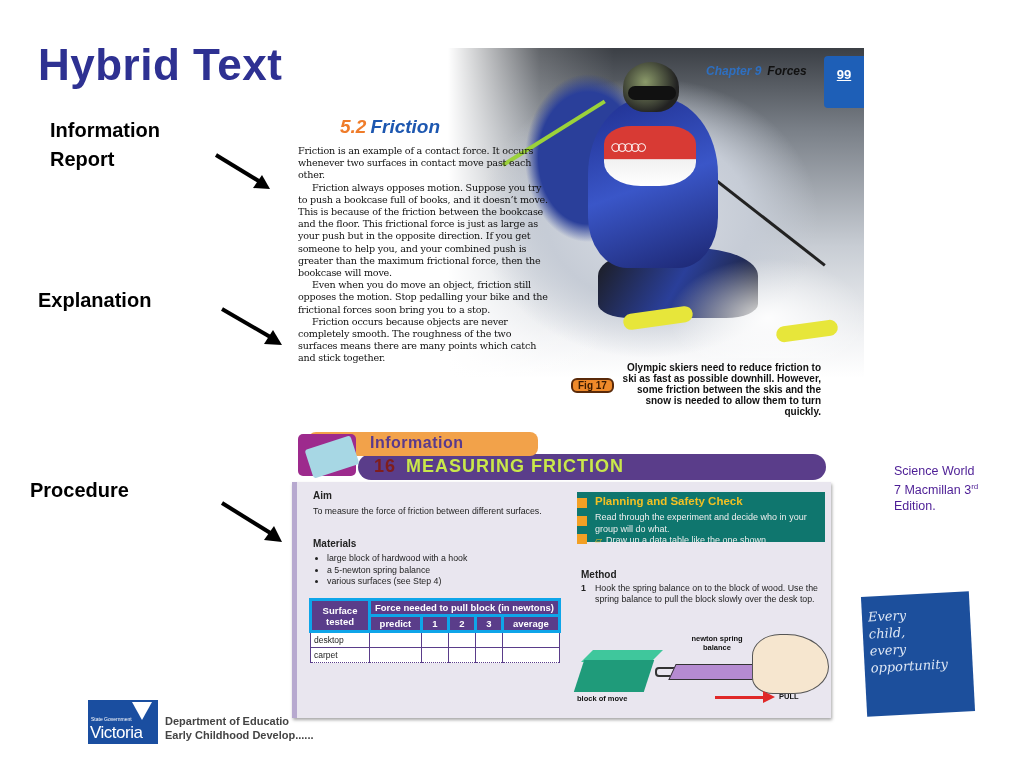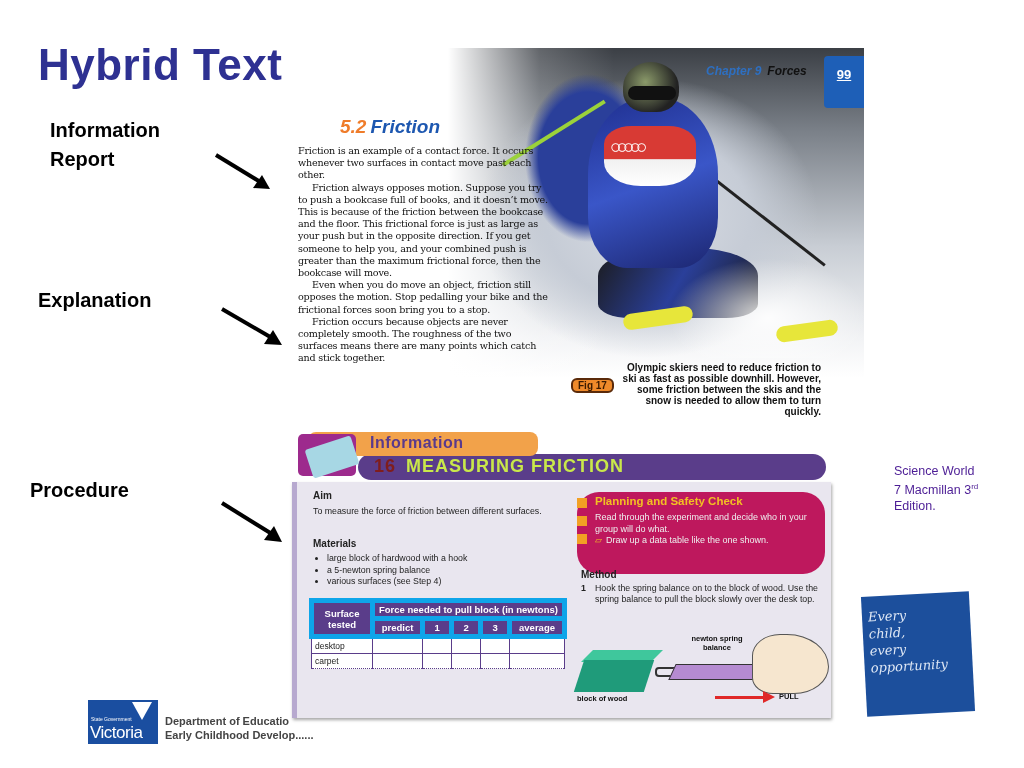--- a/index.html
+++ b/index.html
@@ -49,23 +49,23 @@
   .inv-word{left:82px;top:4px;font-size:16px;font-weight:bold;color:#5a3a8c;letter-spacing:0.5px;}
   .inv-bar{left:70px;top:24px;width:468px;height:26px;background:#5a3d8a;border-radius:13px;}
   .inv-bar-text{left:86px;top:26px;font-size:18px;font-weight:bold;color:#c9e84a;letter-spacing:1px;white-space:nowrap;}
   .inv-bar-text span{color:#7f1d1d;margin-right:10px;}
   .inv-body{left:4px;top:52px;width:534px;height:236px;background:#e9e6ef;border-left:5px solid #b7a9cf;box-shadow:1px 2px 3px rgba(0,0,0,0.35);}
   .h-sm{font-size:10px;font-weight:bold;color:#222;}
   .t-sm{font-size:8.8px;color:#222;line-height:11px;}
   ul.mat{margin:0;padding-left:14px;}
   ul.mat li{font-size:8.8px;color:#222;line-height:11.5px;}
   table.data{border-collapse:collapse;font-size:9.5px;}
-  table.data th{background:#5a3d8a;color:#fff;font-weight:bold;border:5px solid #0ea5e9;padding:1px 4px;}
+  table.data th{background:#5a3d8a;color:#fff;font-weight:bold;border:3px solid #0ea5e9;padding:1px 4px;}
   table.data td{background:#fff;border:1px solid #5a3d8a;height:14px;padding:0 3px;font-size:8.5px;color:#222;}
-  .safety{left:280px;top:10px;width:248px;height:82px;background:#be185d;border-radius:22px;}
+  .safety{left:280px;top:10px;width:248px;height:50px;background:#0f766e;}
   .stripe{position:absolute;left:0;width:10px;height:10px;background:#f2a024;}
   .safety-h{left:18px;top:3px;font-size:11.5px;font-weight:bold;color:#f2c023;}
   .safety-t{left:18px;top:20px;width:228px;font-size:9px;line-height:11.5px;color:#eee;}
   .method-h{left:284px;top:87px;}
   .method-t{left:284px;top:101px;width:246px;}
   .num{font-weight:bold;display:inline-block;width:14px;}
   .block{left:282px;top:178px;width:70px;height:32px;background:#1f9b7a;transform:skewX(-18deg);}
   .block-top{left:290px;top:168px;width:70px;height:12px;background:#3fc79c;transform:skewX(-45deg);}
   .balance{left:375px;top:182px;width:86px;height:14px;background:#b58bd1;border:1px solid #333;transform:skewX(-25deg);}
   .hand{left:455px;top:152px;width:75px;height:58px;background:#f6e6cf;border:1px solid #555;border-radius:40% 60% 50% 30%;}
@@ -214,21 +214,21 @@
       <span class="num">1</span>
       <span style="flex:1;">Hook the spring balance on to the block of wood. Use the spring balance to pull the block slowly over the desk top.</span>
     </div>
 
     <div class="abs block-top"></div>
     <div class="abs block"></div>
     <div class="abs chain"></div>
     <div class="abs balance"></div>
     <div class="abs hand"></div>
     <div class="abs diag-lbl" style="left:380px;top:152px;width:80px;">newton spring balance</div>
-    <div class="abs diag-lbl" style="left:280px;top:212px;">block of wood</div>
+    <div class="abs diag-lbl" style="left:280px;top:212px;">block of move</div>
     <div class="abs pull-arrow"></div>
     <div class="abs pull-head"></div>
     <div class="abs diag-lbl" style="left:482px;top:210px;">PULL</div>
   </div>
 
   <div class="abs inv-bar"></div>
   <div class="abs inv-bar-text">
     <span>16</span><b>MEASURING FRICTION</b>
   </div>
   <div class="abs inv-tab" style="width:230px;height:24px;left:20px;top:2px;"></div>

